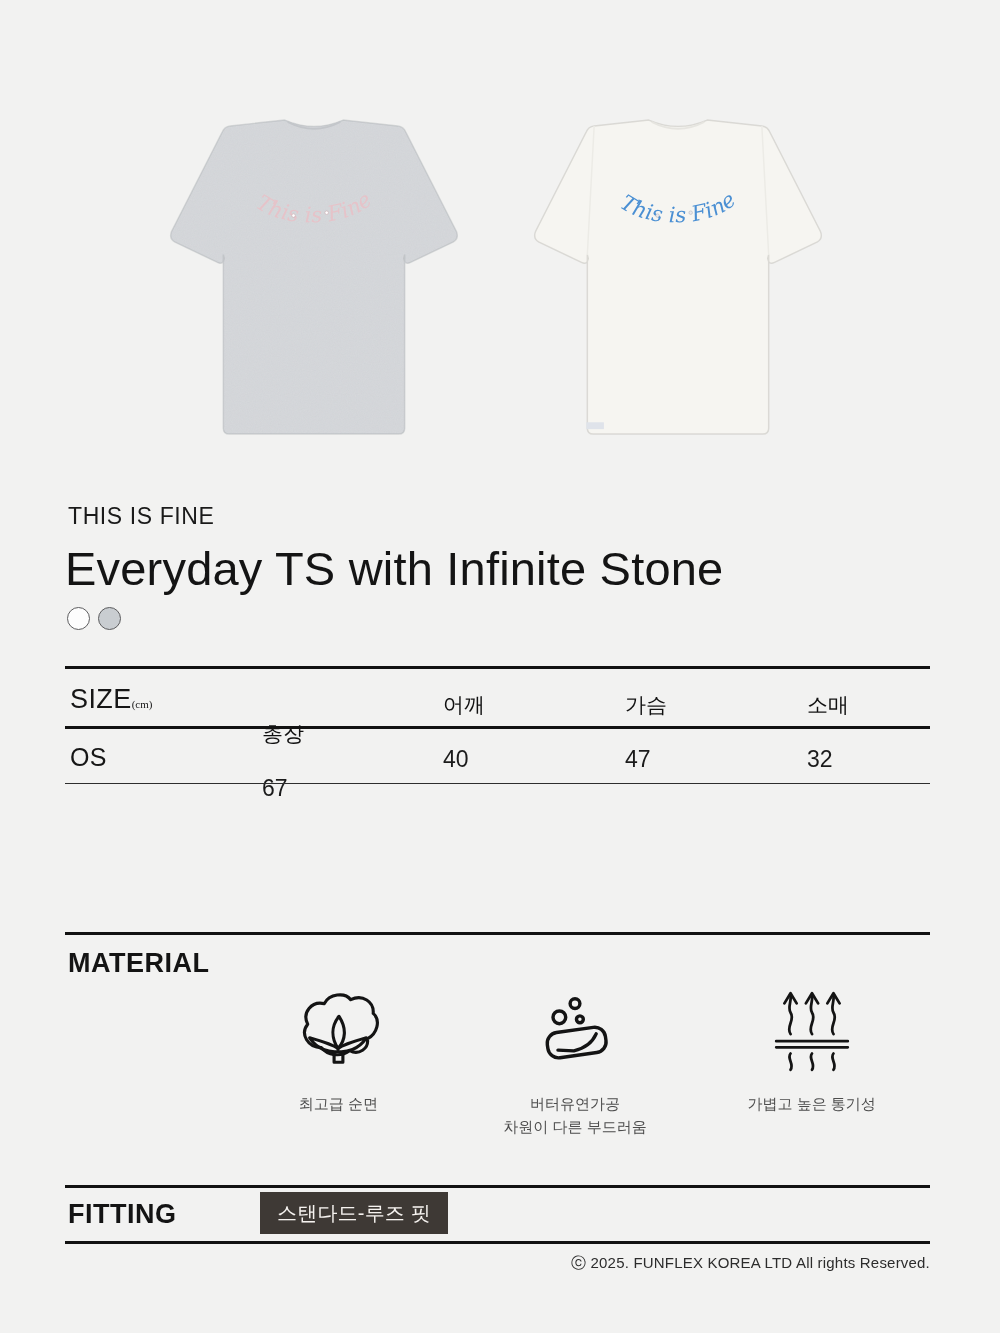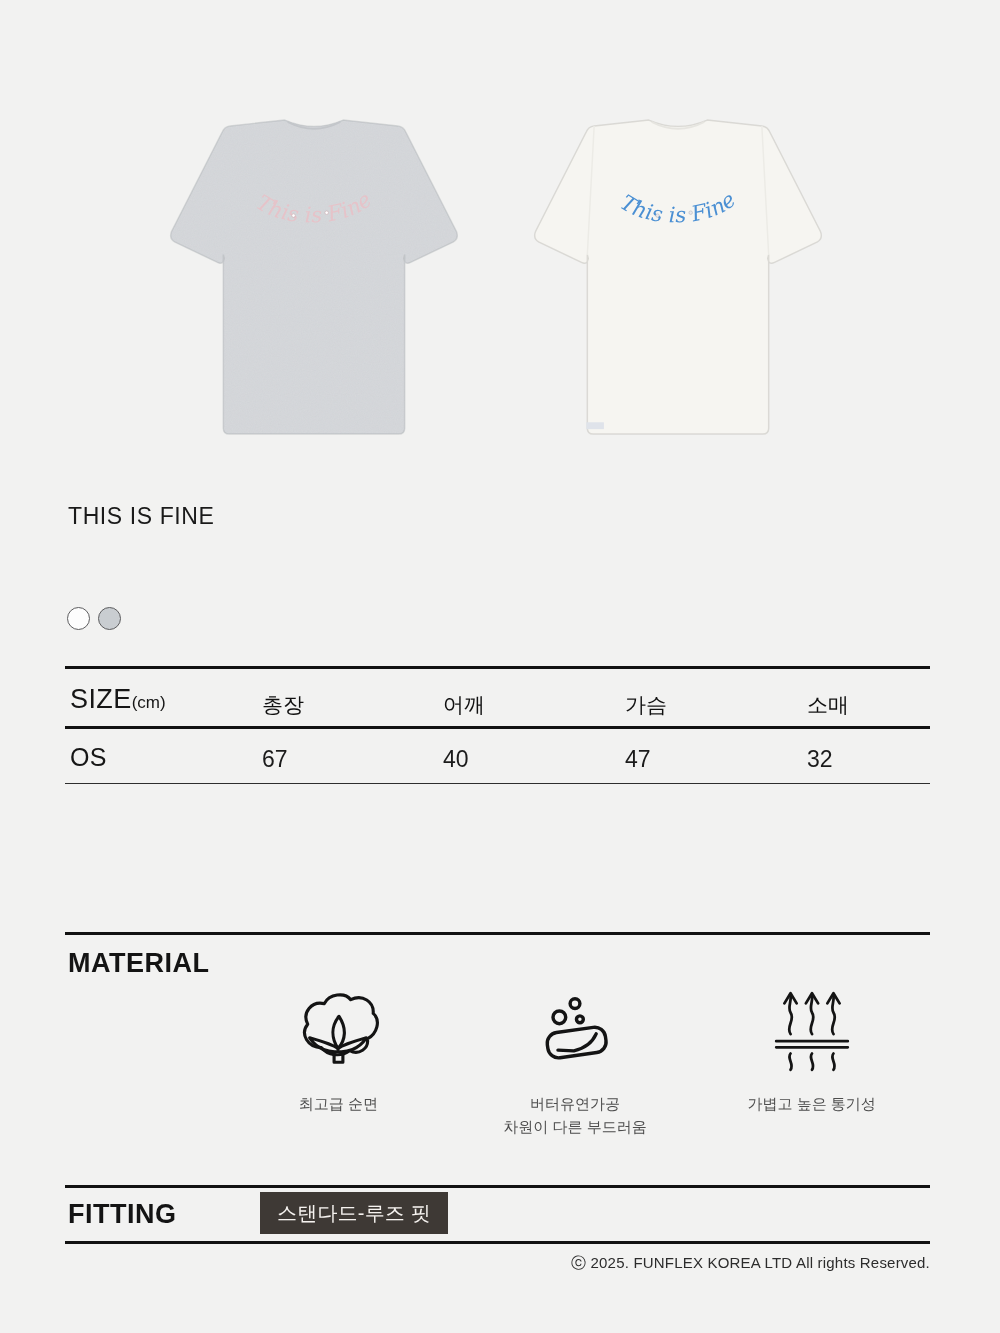--- a/index.html
+++ b/index.html
@@ -18,25 +18,25 @@
   .title{left:65px;top:541px;font-size:47px;letter-spacing:.2px;color:#141414;}
   .swatches{left:67px;top:607px;display:flex;gap:8px;}
   .swatch{width:23px;height:23px;border-radius:50%;border:1.5px solid #5d5d5f;box-sizing:border-box;}
   
   .rule{position:absolute;left:65px;width:865px;background:#121212;}
   .rule.thick{height:3px;}
   .rule.thin{height:1px;background:#2e2e2e;}
   
   .cell{position:absolute;white-space:nowrap;}
   .size-label{font-size:27px;letter-spacing:.4px;}
-  .size-unit{font-size:17px;}
+  .size-unit{font-size:11px;font-family:Liberation Serif, serif;}
   .th-ko{font-size:21px;font-weight:500;color:#101010;}
   .td-size{font-size:25px;letter-spacing:.4px;}
   .td-num{font-size:23px;color:#1b1b1b;}
-  .c1{left:262px;} .c2{left:443px;} .c3{left:625px;text-align:right;} .c4{left:807px;}
+  .c1{left:262px;margin-top:29px;} .c2{left:443px;} .c3{left:625px;text-align:right;} .c4{left:807px;}
   
   .section-heading{font-size:27px;letter-spacing:.5px;color:#141414;font-weight:bold;}
   .material-grid{left:220px;top:984px;width:710px;display:flex;}
   .material-col{flex:1;display:flex;flex-direction:column;align-items:center;}
   .icon-box{height:94px;display:flex;align-items:center;justify-content:center;}
   .material-label{margin-top:14px;font-size:15px;line-height:1.55;color:#4c4c4c;
                   text-align:center;white-space:pre-line;}
   
   .badges{left:260px;top:1192px;display:flex;gap:5px;}
   .badge{height:42px;display:flex;align-items:center;justify-content:center;
@@ -92,20 +92,21 @@
       <text font-size="22" font-style="italic" font-family="'DejaVu Serif',serif" fill="#4a8fd3">
         <textPath href="#arcW" startOffset="50%" text-anchor="middle">This is Fine</textPath>
       </text>
       <circle cx="139" cy="106" r="1.8" fill="#e9e9ec" stroke="#b7b7bd" stroke-width="0.6"></circle>
       <circle cx="173" cy="103" r="1.8" fill="#e9e9ec" stroke="#b7b7bd" stroke-width="0.6"></circle>
       <rect x="66" y="318" width="18" height="7" fill="#dfe3ea"></rect>
     </svg>
   </div>
 
   <div class="abs brand">THIS IS FINE</div>
+  <div class="abs title">Everyday TS with Infinite Stone</div>
   <div class="abs swatches">
     <div class="swatch" style="background: rgb(253, 253, 253);"></div>
     <div class="swatch" style="background: rgb(201, 205, 209);"></div>
   </div>
 
   <div class="rule thick" style="top:666px"></div>
 
   <div class="cell" style="left:70px;top:684px">
     <span class="size-label">SIZE</span><span class="size-unit">(cm)</span>
   </div>

